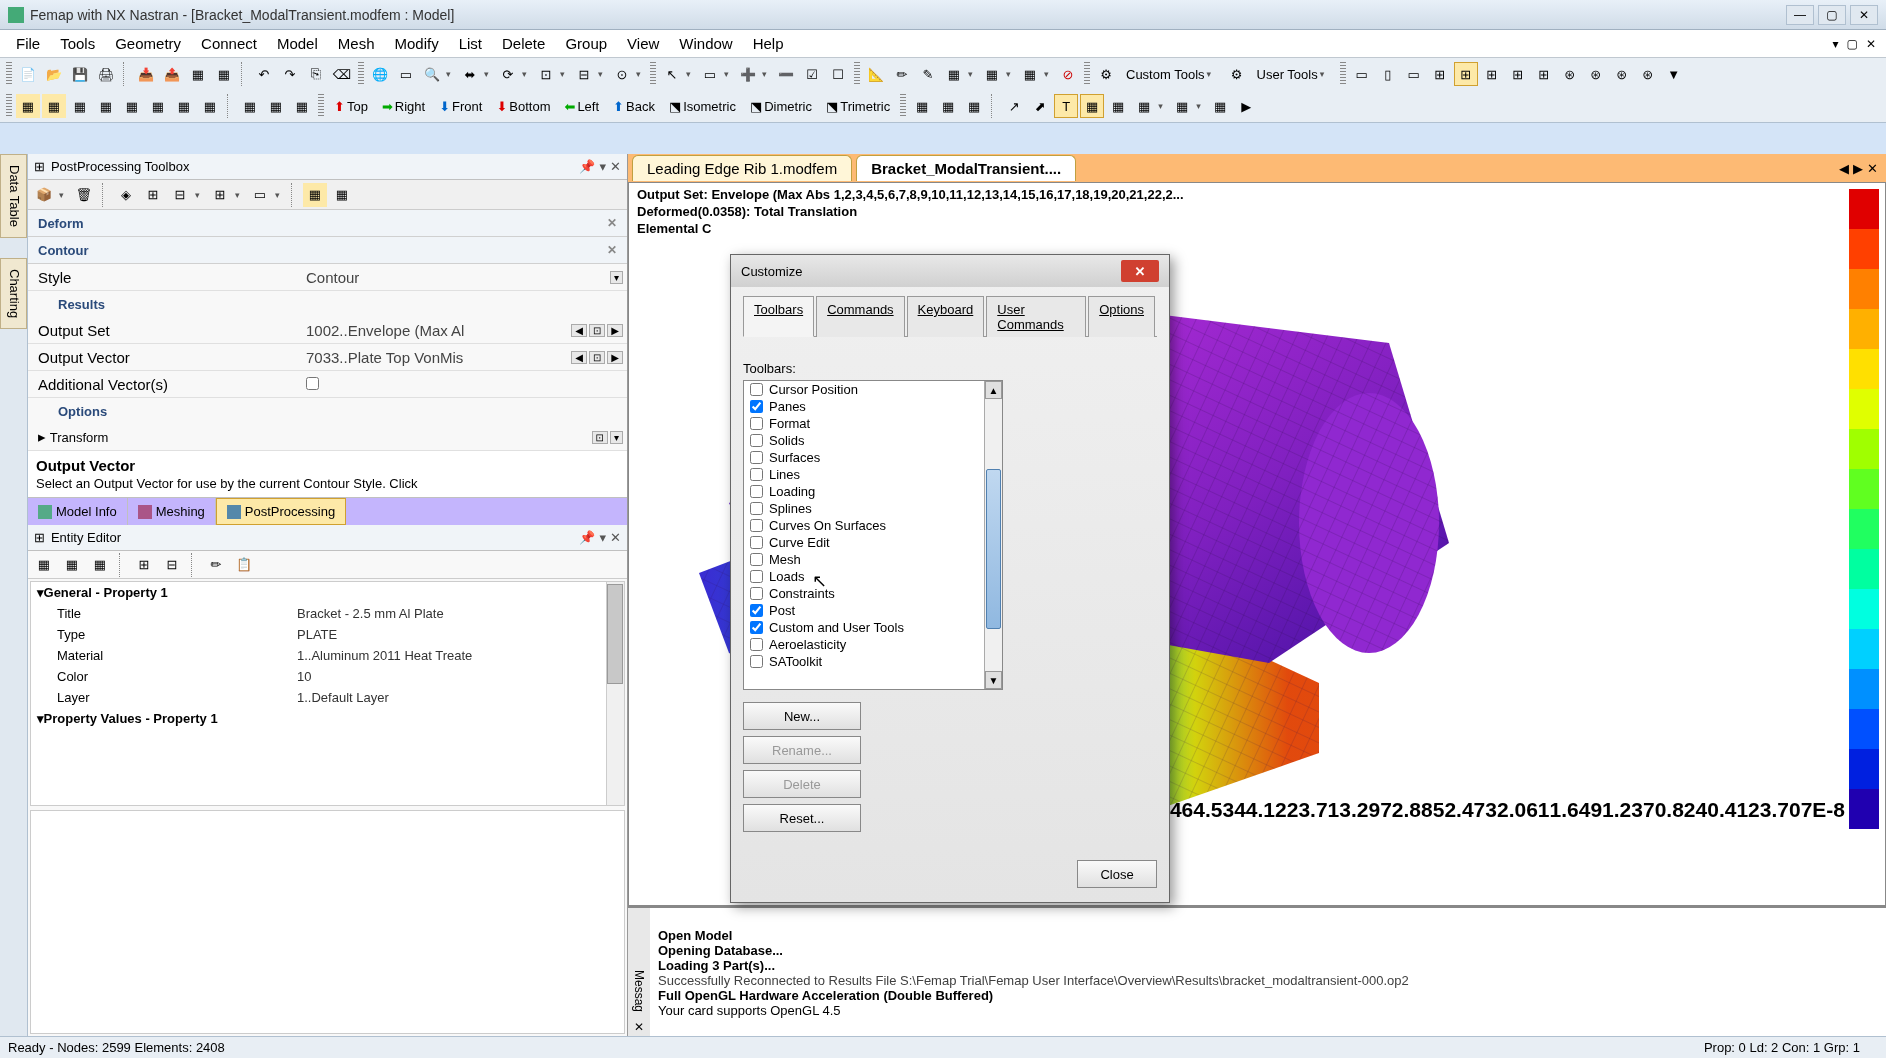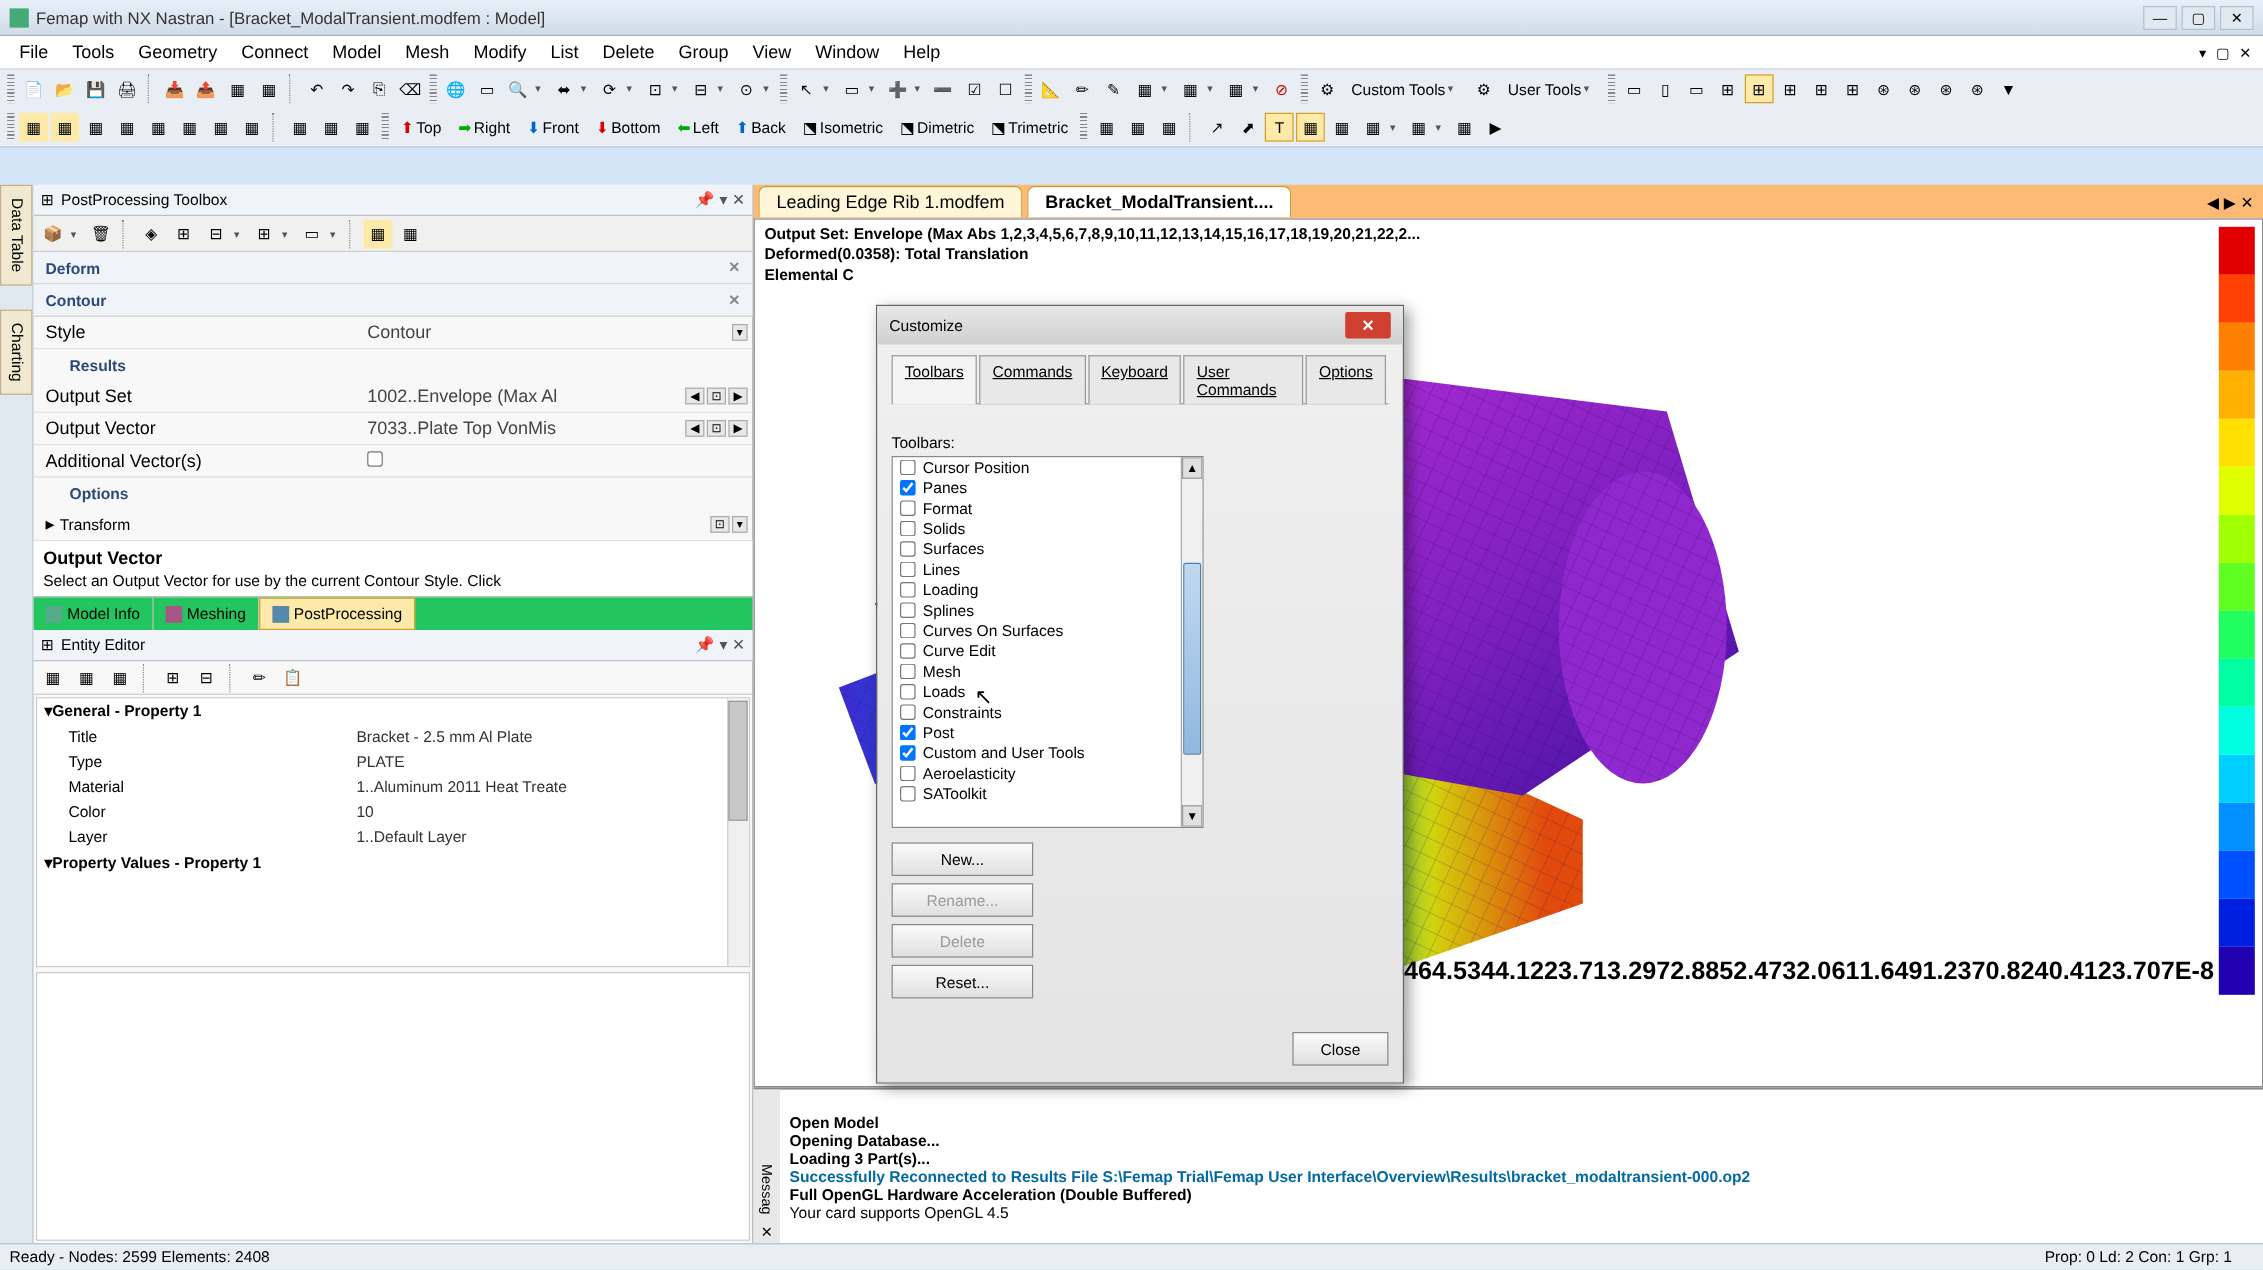--- a/index.html
+++ b/index.html
@@ -47,21 +47,21 @@
 
 .prop-row { height: 27px; display: flex; align-items: center; border-bottom: 1px solid #e0e0e0; }
 .prop-row .lbl { width: 270px; padding-left: 10px; font-size: 15px; }
 .prop-row .val { flex: 1; padding-left: 8px; font-size: 15px; color: #444; }
 .prop-row .ctrls { display: flex; gap: 2px; padding-right: 4px; }
 .prop-row .ctrls span { background: #e8e8e8; border: 1px solid #aaa; padding: 0 3px; font-size: 10px; }
 
 .desc-panel { padding: 6px 8px; background: #fff; font-size: 14px; }
 .desc-panel .ttl { font-weight: bold; font-size: 15px; margin-bottom: 2px; }
 
-.bottom-tabs { height: 28px; display: flex; background: #22c55e; border-top: 1px solid #c0c0c0; }
+.bottom-tabs { height: 28px; display: flex; background: #c4b5fd; border-top: 1px solid #c0c0c0; }
 .bottom-tab { padding: 4px 10px; display: flex; align-items: center; gap: 4px; border-right: 1px solid #c0c0c0; font-size: 14px; }
 .bottom-tab.active { background: #fde9a8; border: 1px solid #d0a030; }
 .bottom-tab .ic { width: 14px; height: 14px; }
 
 .entity-panel { flex: 1; display: flex; flex-direction: column; }
 .entity-tb { height: 28px; display: flex; align-items: center; padding: 2px 4px; gap: 4px; border-bottom: 1px solid #ccc; }
 .entity-tree { flex: 1; overflow: auto; background: #fff; border: 1px solid #ccc; margin: 2px; position: relative; }
 .tree-row { padding: 3px 6px; font-size: 15px; display: flex; }
 .tree-row.grp { font-weight: bold; }
 .tree-row .k { width: 260px; }
@@ -92,21 +92,21 @@
 .legend-bar div { flex: 1; }
 
 
 .msg-pane { height: 130px; border-top: 2px solid #888; display: flex; background: #fff; }
 .msg-tab-side { width: 22px; background: #e8e8e8; display: flex; flex-direction: column; align-items: center; justify-content: flex-end; }
 .msg-tab-txt { writing-mode: vertical-rl; font-size: 12px; padding: 6px 2px; }
 .msg-close { font-size: 12px; padding: 2px; }
 .msg-body { flex: 1; padding: 20px 8px; font-size: 16px; overflow: hidden; }
 .msg-body div { white-space: nowrap; }
 .msg-body .b { font-weight: bold; }
-.msg-body .blue { color: #0369a1; font-weight: bold; }
+.msg-body .blue { color: #404040; }
 
 
 .statusbar { position: absolute; bottom: 0; left: 0; right: 0; height: 22px; background: #e8eef4; border-top: 1px solid #b0c0d0; display: flex; align-items: center; padding: 0 8px; font-size: 14px; }
 .statusbar .seg { margin-right: 18px; }
 .statusbar .spacer { flex: 1; }
 
 
 .dialog { position: absolute; top: 254px; left: 730px; width: 440px; background: linear-gradient(#f0f0f0, #e4e4e4); border: 1px solid #666; box-shadow: 4px 4px 12px rgba(0,0,0,0.4); z-index: 100; }
 .dlg-title { height: 32px; background: linear-gradient(#e8e8e8, #d0d0d0); display: flex; align-items: center; padding: 0 10px; font-size: 16px; }
 .dlg-title .x { margin-left: auto; width: 38px; height: 22px; background: #d04030; color: #fff; display: flex; align-items: center; justify-content: center; border-radius: 2px; font-weight: bold; }

